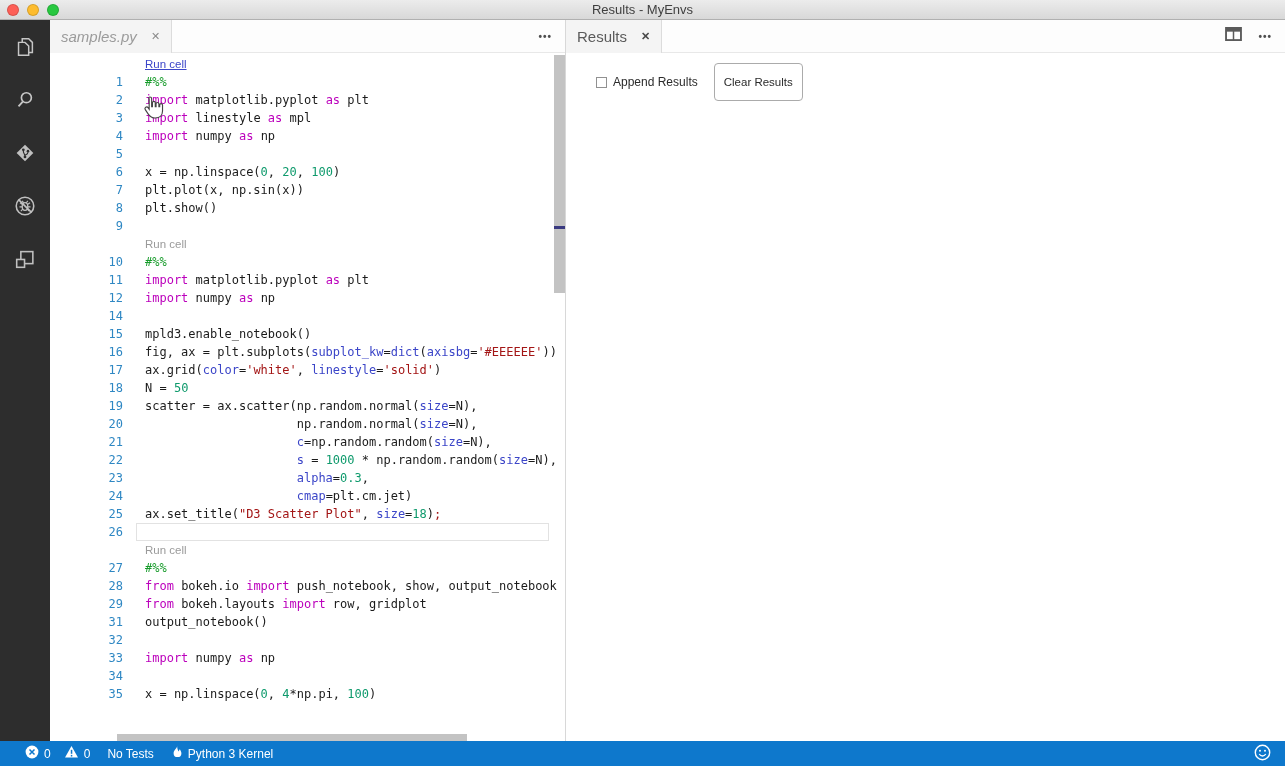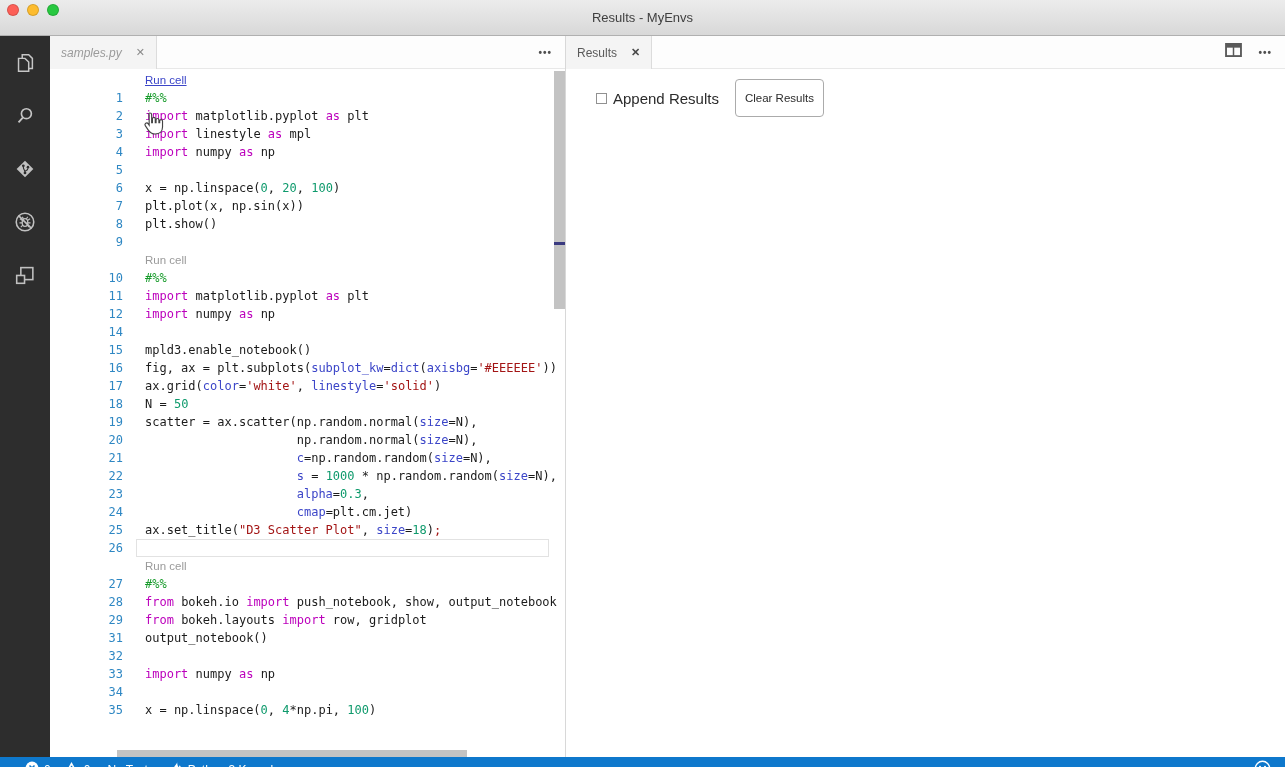--- a/index.html
+++ b/index.html
@@ -1,20 +1,20 @@
 <!DOCTYPE html>
 <html style="--accent: #0E78CC; --activity_bg: #2D2D2D; --line_number: #2E87C3; --runcell_gray: #9A9A9A; --link: #3B45C8; --tok_c: #179B2B; --tok_k: #BC00BC; --tok_p: #1B1B1B; --tok_n: #0E9A6C; --tok_s: #A31515; --tok_v: #3B45C8;"><head>
 <meta charset="utf-8">
 <style>
   * { box-sizing: border-box; }
   html,body { margin:0; padding:0; width:1285px; height:767px; overflow:hidden;
     font-family:"Liberation Sans", sans-serif; background:#fff; }
 
   
-  .titlebar { height:36px; background:linear-gradient(#ECECEC,#D8D8D8);
+  .titlebar { height:20px; background:linear-gradient(#ECECEC,#D8D8D8);
     border-bottom:1px solid #B0B0B0; position:relative;
     display:flex; align-items:center; justify-content:center; }
   .traffic { position:absolute; left:7px; top:4px; display:flex; gap:8px; }
   .light { width:12px; height:12px; border-radius:50%; border:0.5px solid rgba(0,0,0,.15); }
   .light.red{ background:#FD5F57; } .light.yellow{ background:#FDBC2E; } .light.green{ background:#28C840; }
   .win-title { font-size:13px; color:#3F3F3F; }
 
   
   .main { display:flex; height:721px; }
 
@@ -24,21 +24,21 @@
 
   .editor-group { width:516px; flex:none; border-right:1px solid #D8D8D8;
     display:flex; flex-direction:column; position:relative; background:#fff; }
   .results-group { flex:1; display:flex; flex-direction:column; background:#fff; }
 
   
   .tabbar { height:33px; flex:none; display:flex; align-items:stretch;
     background:#FDFDFD; border-bottom:1px solid #E8E8E8; }
   .tab { display:flex; align-items:center; gap:14px; padding:0 11px;
     background:#F4F4F4; border-right:1px solid #DCDCDC; margin-bottom:-1px; }
-  .tab-label { font-size:12px; color:#5A5A5A; }
+  .tab-label { font-size:15px; color:#5A5A5A; }
   .tab-label.preview { font-style:italic; color:#9B9B9B; }
   .tab-close { font-size:11px; color:#8A8A8A; cursor:pointer; }
   .tab-close.strong { color:#4A4A4A; font-weight:bold; }
   .tab-actions { margin-left:auto; display:flex; align-items:center; gap:16px; padding-right:13px; }
   .dots { font-size:10px; letter-spacing:1px; color:#4E4E4E; font-weight:bold; }
 
   
   .editor { flex:1; position:relative; overflow:hidden; }
   .code { padding-top:2px;margin-left:28px; }
   .crow { display:flex; height:18px; line-height:18px; position:relative; }
@@ -56,21 +56,21 @@
   .vscroll { position:absolute; top:0; right:0; width:11px; height:100%; }
   .vthumb { position:absolute; top:2px; right:0; width:11px; height:238px; background:#C3C3C3; }
   .vmarker { position:absolute; top:173px; right:0; width:11px; height:3px; background:#3A3A80; }
   .hscroll { position:absolute; left:67px; top:681px; width:350px; height:9px; background:#C3C3C3; }
 
   .hand-cursor { position:absolute; left:92px; top:42px; width:23px; height:27px; z-index:5; pointer-events:none; }
 
   
   .results-toolbar { display:flex; align-items:center; padding:10px 0 0 30px; }
   .checkbox { width:11px; height:11px; border:1px solid #919191; background:#fff; flex:none; cursor:pointer; }
-  .cb-label { font-size:15px; color:#2B2B2B; margin-left:6px; }
+  .cb-label { font-size:12px; color:#2B2B2B; margin-left:6px; }
   .btn { margin-left:16px; font-size:11.5px; color:#2B2B2B; background:#fff;
     border:1px solid #ABABAB; border-radius:4px; padding:12px 9px; cursor:pointer; }
 
   
   .statusbar { height:25px; background:var(--accent); color:#fff;
     display:flex; align-items:center; padding:0 14px 0 25px; font-size:12px; }
   .sb-item { display:flex; align-items:center; gap:5px; margin-right:17px; cursor:pointer; }
   .sb-right { margin-left:auto; display:flex; align-items:center; }
 </style>
 </head>

